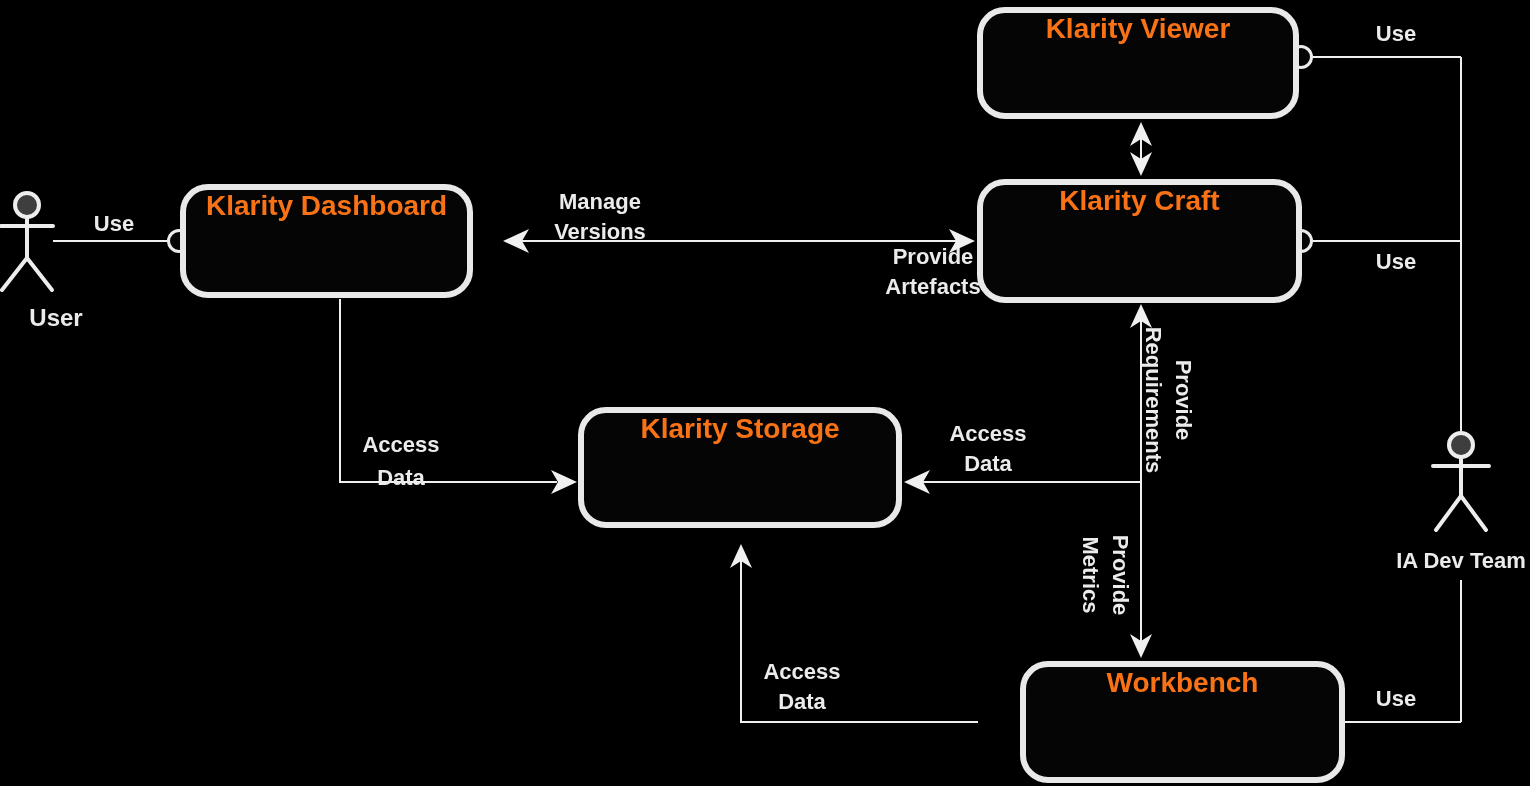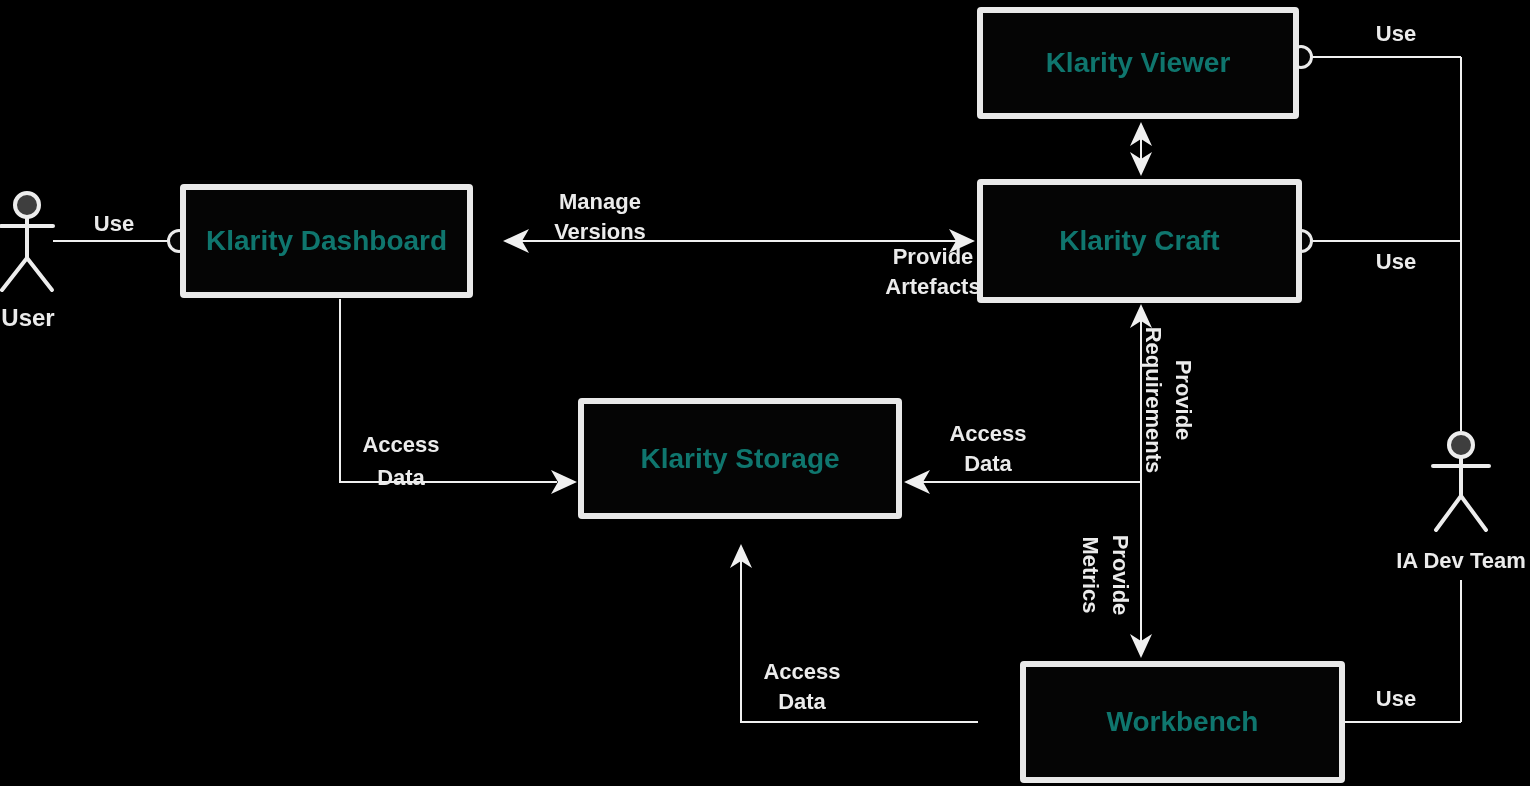--- a/index.html
+++ b/index.html
@@ -8,30 +8,30 @@
     overflow:hidden;font-family:"Liberation Sans",sans-serif;
   }
   .stage svg{position:absolute;left:0;top:0;}
   .edge-line{stroke:#f0f0f0;stroke-width:2;fill:none;}
   .arrow{fill:#f0f0f0;stroke:none;}
   .lollipop{fill:#050505;stroke:#ebebeb;stroke-width:3;}
   .actor-line{stroke:#ededed;stroke-width:4;fill:none;stroke-linecap:round;}
   .actor-head{fill:#3e3e3e;stroke:#ededed;stroke-width:4;}
   .node{
     position:absolute;box-sizing:border-box;
-    background:#050505;border:6px solid #e9e9e9;border-radius:4px;
-    display:flex;align-items:center;justify-content:center;
-    color:#0f766e;font-weight:bold;font-size:28px;text-align:center;
+    background:#050505;border:6px solid #e9e9e9;border-radius:28px;
+    display:flex;justify-content:center;
+    color:#f97316;font-weight:bold;font-size:28px;text-align:center;
   }
   .elabel{
     position:absolute;color:#ebebeb;font-weight:bold;font-size:22px;
     text-align:center;white-space:pre-line;line-height:30px;
   }
   .elabel.rot{transform:rotate(90deg);}
-  .elabel.big{font-size:24px;}
+  .elabel.big{font-size:24px;padding-left:28px;}
 </style>
 </head>
 <body>
 
 <div class="stage">
 
   <svg width="1530" height="786" viewBox="0 0 1530 786">
 
     <g>
       <path class="edge-line" d="M53 241 H168"></path>
@@ -113,21 +113,21 @@
   </div>
 
   <div class="node" style="left:180px;top:184px;width:293px;height:114px;">
     <span>Klarity Dashboard</span>
   </div>
 
   <div class="node" style="left:977px;top:179px;width:325px;height:124px;">
     <span>Klarity Craft</span>
   </div>
 
-  <div class="node" style="left:578px;top:398px;width:324px;height:121px;">
+  <div class="node" style="left:578px;top:407px;width:324px;height:121px;">
     <span>Klarity Storage</span>
   </div>
 
   <div class="node" style="left:978px;top:661px;width:325px;height:122px;margin-left:42px;">
     <span>Workbench</span>
   </div>
 
   <div class="elabel big" style="left:0px;top:303px;width:56px;">User</div>
   <div class="elabel" style="left:1386px;top:546px;width:150px;">IA Dev Team</div>
 

